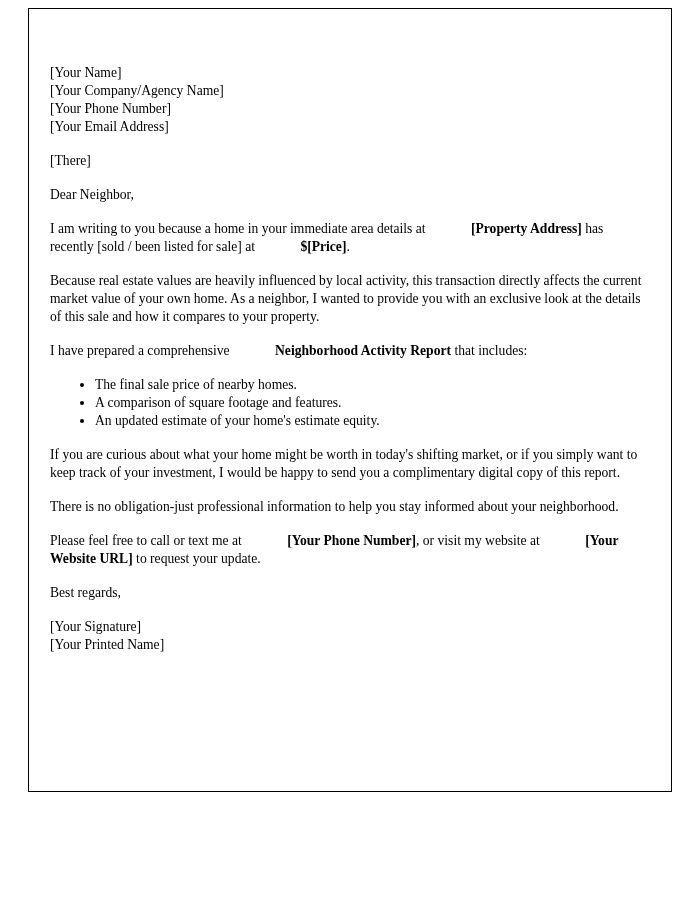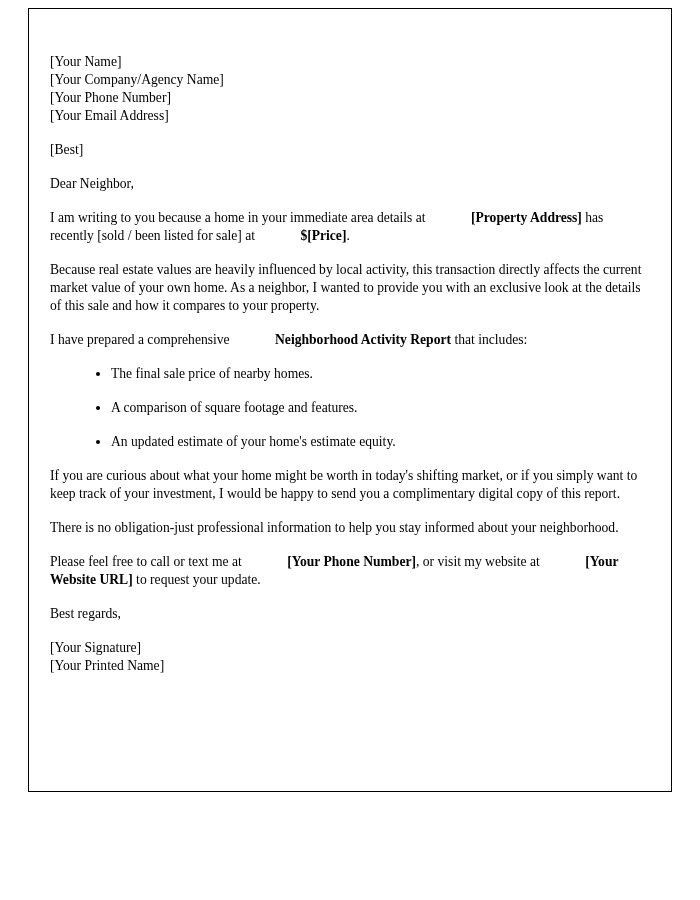--- a/index.html
+++ b/index.html
@@ -19,45 +19,45 @@
       width: 644px;
       height: 784px;
       border: 1px solid #000000;
       background: #ffffff;
       padding: 40px 21px 0 21px;
     }
     .line, p, li {
       font-size: 13.6px;
       line-height: 18px;
     }
-    .block { margin: 4px 0 16px 0; }
+    .block { margin: 15px 0 16px 0; }
     p { margin: 0 0 16px 0; }
     .header-block .line { margin: 0; }
     ul.bullets {
       margin: 0 0 16px 0;
       padding: 0 0 0 45px;
       list-style: disc;
     }
-    ul.bullets li { margin: 16px; }
+    ul.bullets li { margin: 0; }
     b, strong { font-weight: bold; padding-left: 42px; }
     .sig-block .line { margin: 0; }
   </style>
 </head>
 <body>
 
 <div class="page">
 
   <div class="header-block block">
     <div class="line">[Your Name]</div>
     <div class="line">[Your Company/Agency Name]</div>
     <div class="line">[Your Phone Number]</div>
     <div class="line">[Your Email Address]</div>
   </div>
 
-  <p>[Best]</p>
+  <p>[There]</p>
 
   <p>Dear Neighbor,</p>
 
   <p><span>I am writing to you because a home in your immediate area details at </span><strong>[Property Address]</strong><span> has recently [sold / been listed for sale] at </span><strong>$[Price]</strong><span>.</span></p>
 
   <p>Because real estate values are heavily influenced by local activity, this transaction directly affects the current market value of your own home. As a neighbor, I wanted to provide you with an exclusive look at the details of this sale and how it compares to your property.</p>
 
   <p><span>I have prepared a comprehensive </span><strong>Neighborhood Activity Report</strong><span> that includes:</span></p>
 
   <ul class="bullets">

